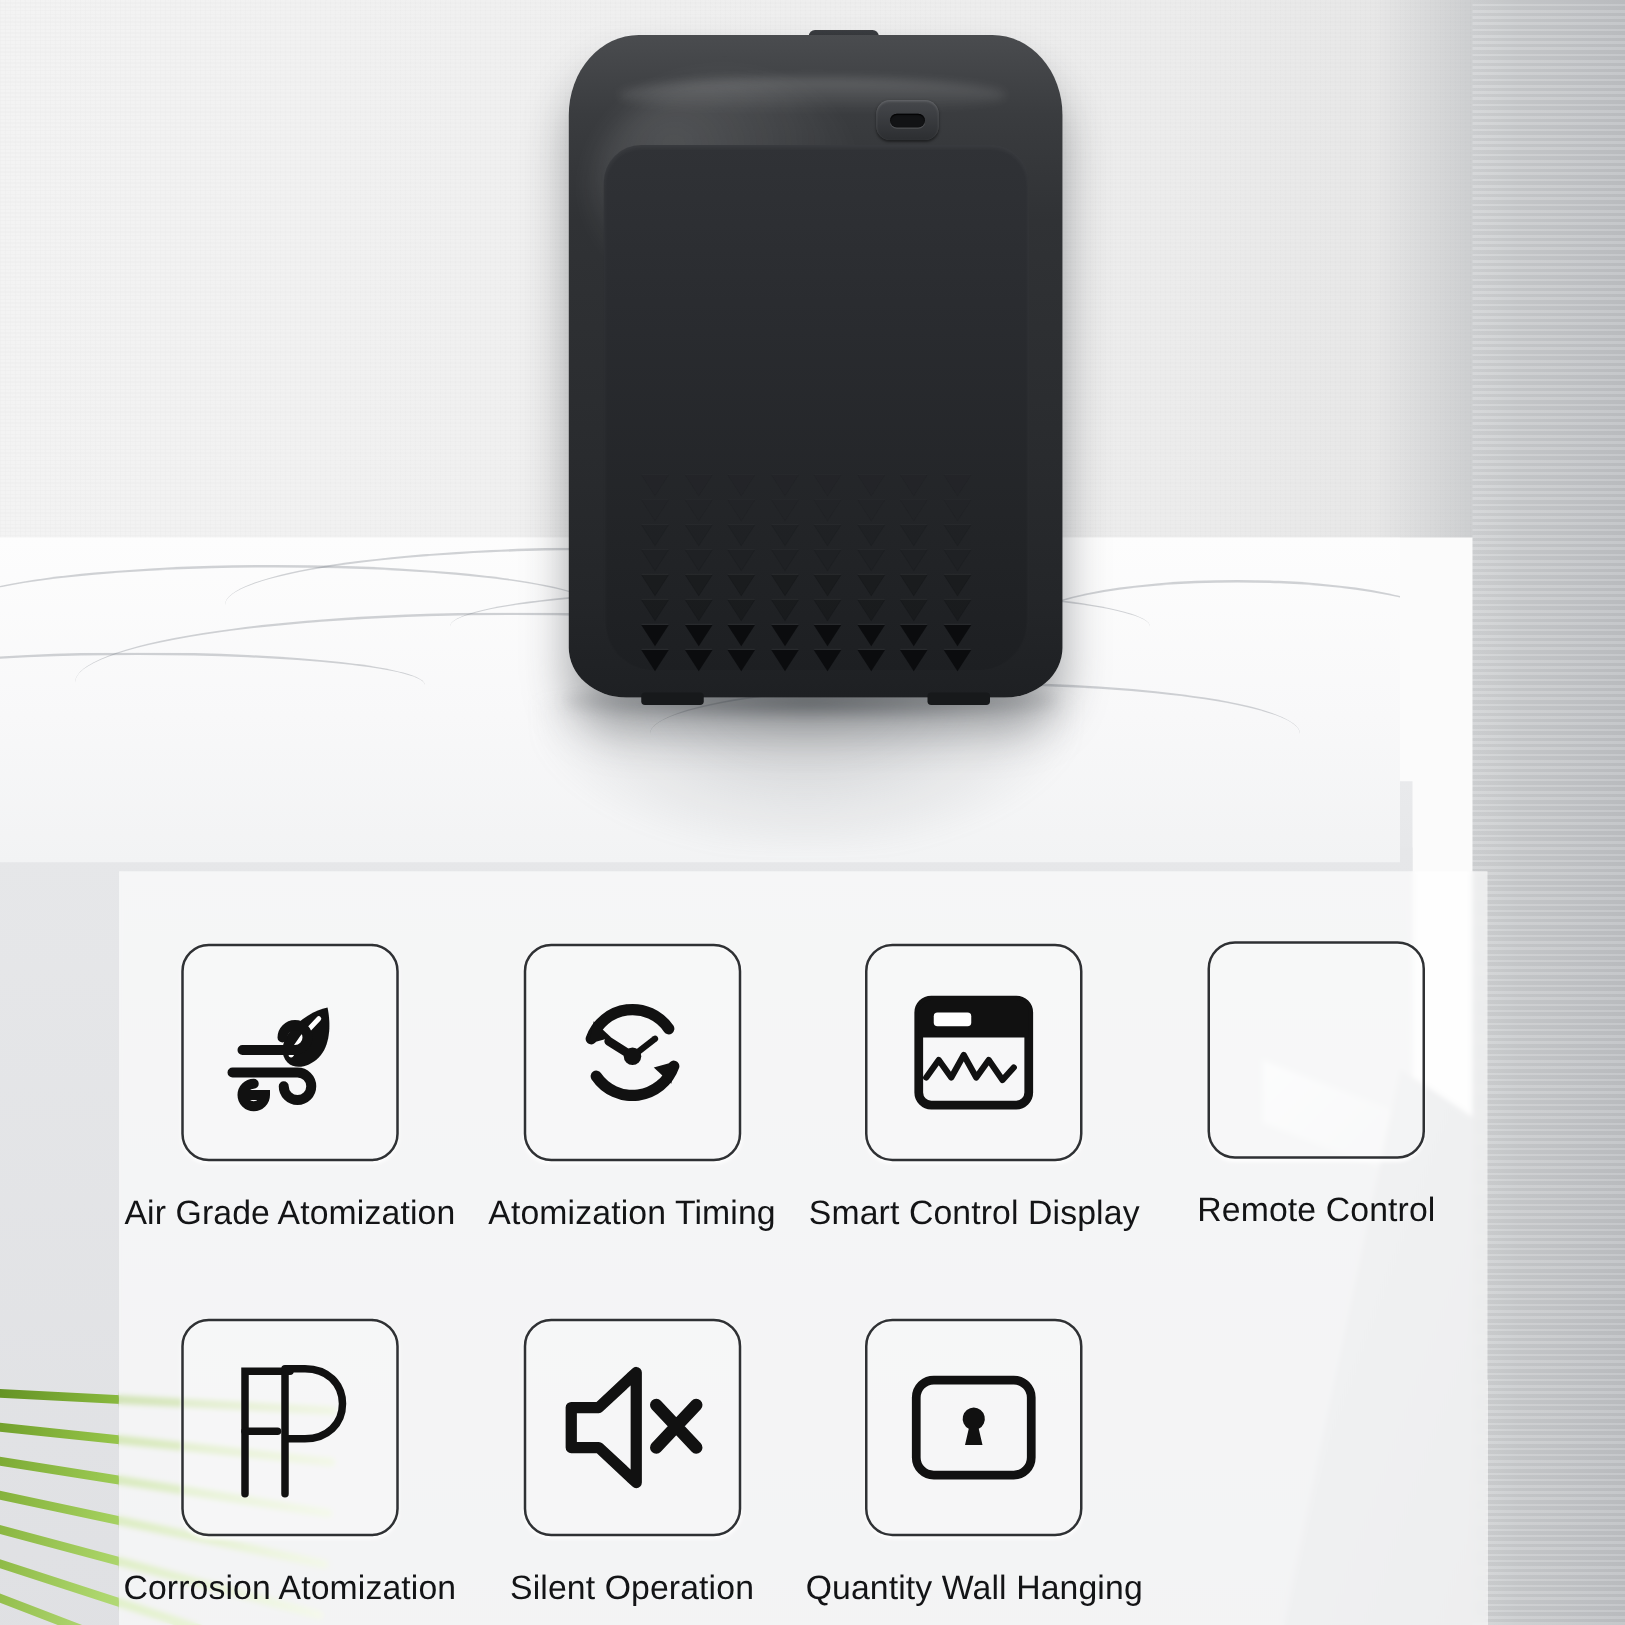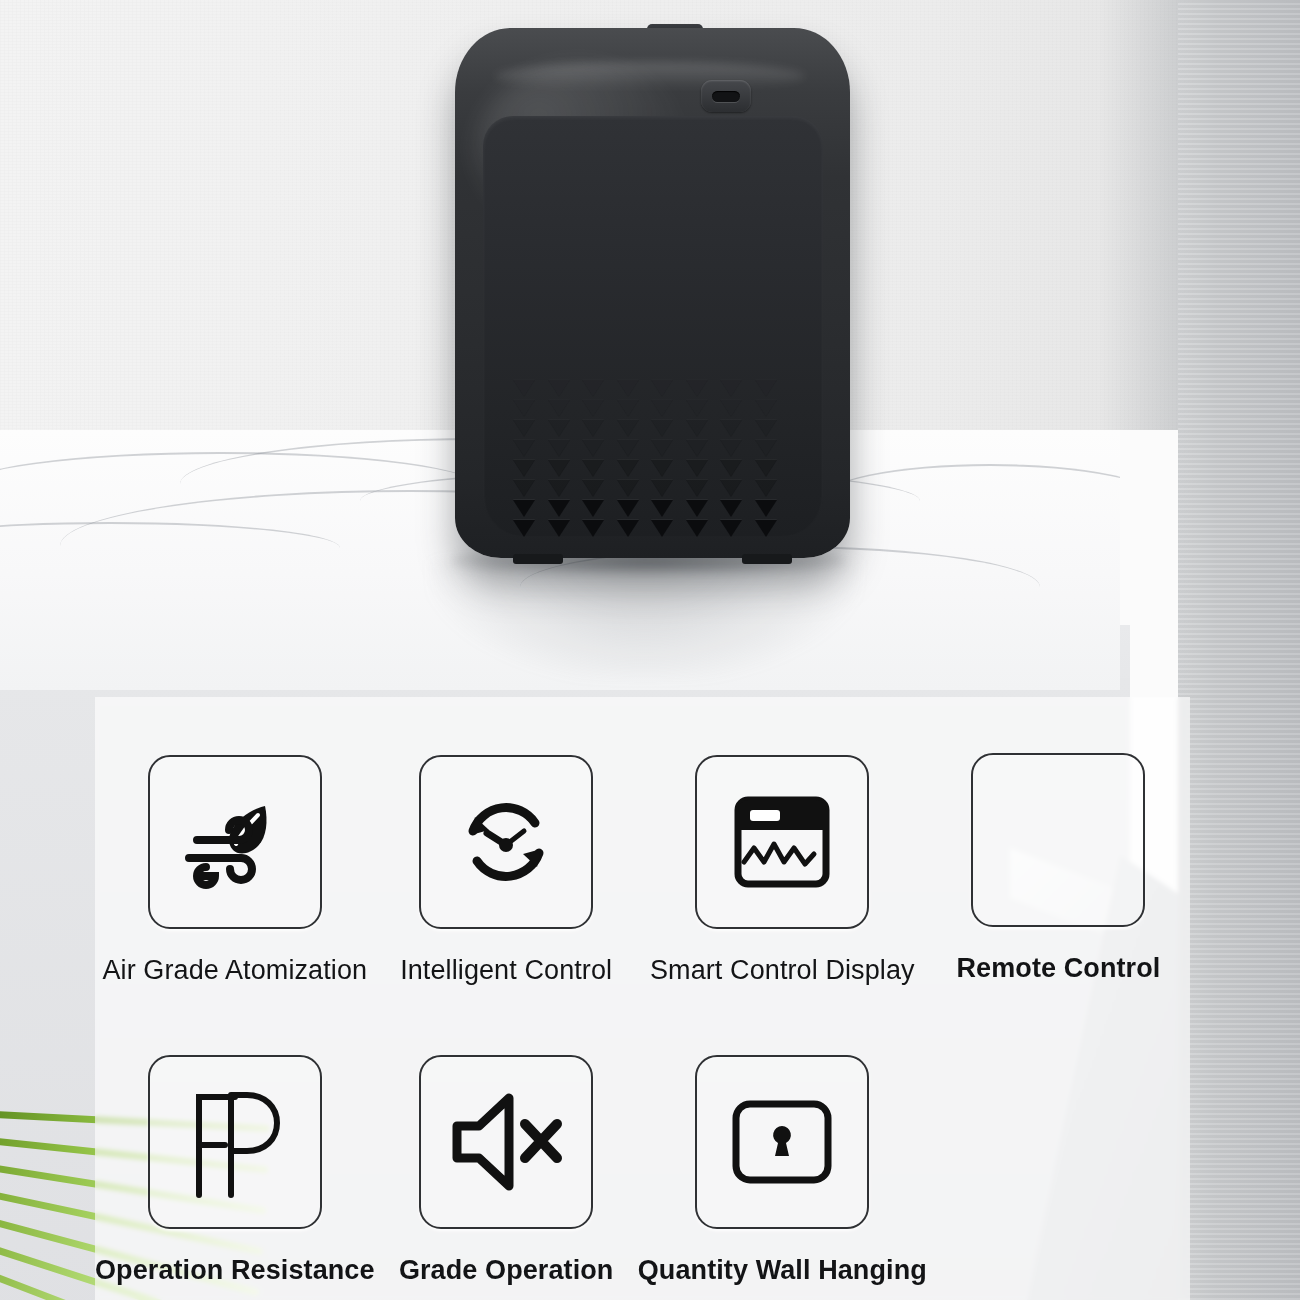--- a/index.html
+++ b/index.html
@@ -205,21 +205,21 @@
   .feature-label{
     margin-top:26px;
     font-family:"Liberation Sans",sans-serif;
     font-size:27px;
     letter-spacing:.1px;
     color:#131416;
     white-space:nowrap;
     text-align:center;
   }
   
-  .feature.row2{padding-top:56px;font-weight:bold;}
+  .feature.row2{padding-top:56px;}
 </style>
 </head>
 <body>
 
 <div id="stage">
 
   <div class="wall">
     <div class="wall-tex"></div>
   </div>
   <div class="wall-corner"></div>
@@ -392,21 +392,21 @@
           <svg width="110" height="110" viewBox="0 0 110 110" fill="none">
             <path d="M22 44a35 35 0 0 1 62-8" stroke="#111" stroke-width="9" stroke-linecap="round" fill="none"></path>
             <path d="M88 66a35 35 0 0 1-62 8" stroke="#111" stroke-width="9" stroke-linecap="round" fill="none"></path>
             <path d="M24 30l-4 18 18-5z" fill="#111"></path>
             <path d="M86 80l4-18-18 5z" fill="#111"></path>
             <path d="M55 58L36 46" stroke="#111" stroke-width="7" stroke-linecap="round"></path>
             <path d="M55 58l18-14" stroke="#111" stroke-width="5" stroke-linecap="round"></path>
             <circle cx="55" cy="58" r="7" fill="#111"></circle>
           </svg>
         </div>
-        <div class="feature-label">Intelligent Control</div>
+        <div class="feature-label">Atomization Timing</div>
       </div>
 
       <div class="feature">
         <div class="icon-box">
           <svg width="104" height="104" viewBox="0 0 104 104" fill="none">
             <rect x="8" y="10" width="88" height="84" rx="10" stroke="#111" stroke-width="7" fill="none"></rect>
             <path d="M8 20a10 10 0 0 1 10-10h68a10 10 0 0 1 10 10v20H8V20z" fill="#111"></path>
             <rect x="20" y="20" width="30" height="11" rx="3" fill="#fff"></rect>
             <path d="M14 72l10-14 10 14 10-18 10 18 10-14 11 16 9-10" stroke="#111" stroke-width="5" fill="none" stroke-linejoin="round" stroke-linecap="round"></path>
           </svg>
@@ -420,31 +420,31 @@
       </div>
 
       <div class="feature row2">
         <div class="icon-box">
           <svg width="104" height="114" viewBox="0 0 104 114" fill="none">
             <path d="M16 110V12h36" stroke="#111" stroke-width="6" stroke-linecap="round" fill="none"></path>
             <path d="M16 60h26" stroke="#111" stroke-width="6" stroke-linecap="round"></path>
             <path d="M48 110V10h16c18 0 30 12 30 28s-12 28-30 28H48" stroke="#111" stroke-width="6" fill="none" stroke-linecap="round" stroke-linejoin="round"></path>
           </svg>
         </div>
-        <div class="feature-label">Operation Resistance</div>
+        <div class="feature-label">Corrosion Atomization</div>
       </div>
 
       <div class="feature row2">
         <div class="icon-box">
           <svg width="118" height="104" viewBox="0 0 118 104" fill="none">
             <path d="M10 36h22L62 8v88L32 68H10z" stroke="#111" stroke-width="9" fill="none" stroke-linejoin="round"></path>
             <path d="M78 34l32 34M110 34L78 68" stroke="#111" stroke-width="10" stroke-linecap="round"></path>
           </svg>
         </div>
-        <div class="feature-label">Grade Operation</div>
+        <div class="feature-label">Silent Operation</div>
       </div>
 
       <div class="feature row2">
         <div class="icon-box">
           <svg width="104" height="88" viewBox="0 0 104 88" fill="none">
             <rect x="6" y="6" width="92" height="76" rx="14" stroke="#111" stroke-width="7" fill="none"></rect>
             <path d="M52 28a9 9 0 0 0-4 17l-3 13h14l-3-13a9 9 0 0 0-4-17z" fill="#111"></path>
           </svg>
         </div>
         <div class="feature-label">Quantity Wall Hanging</div>

